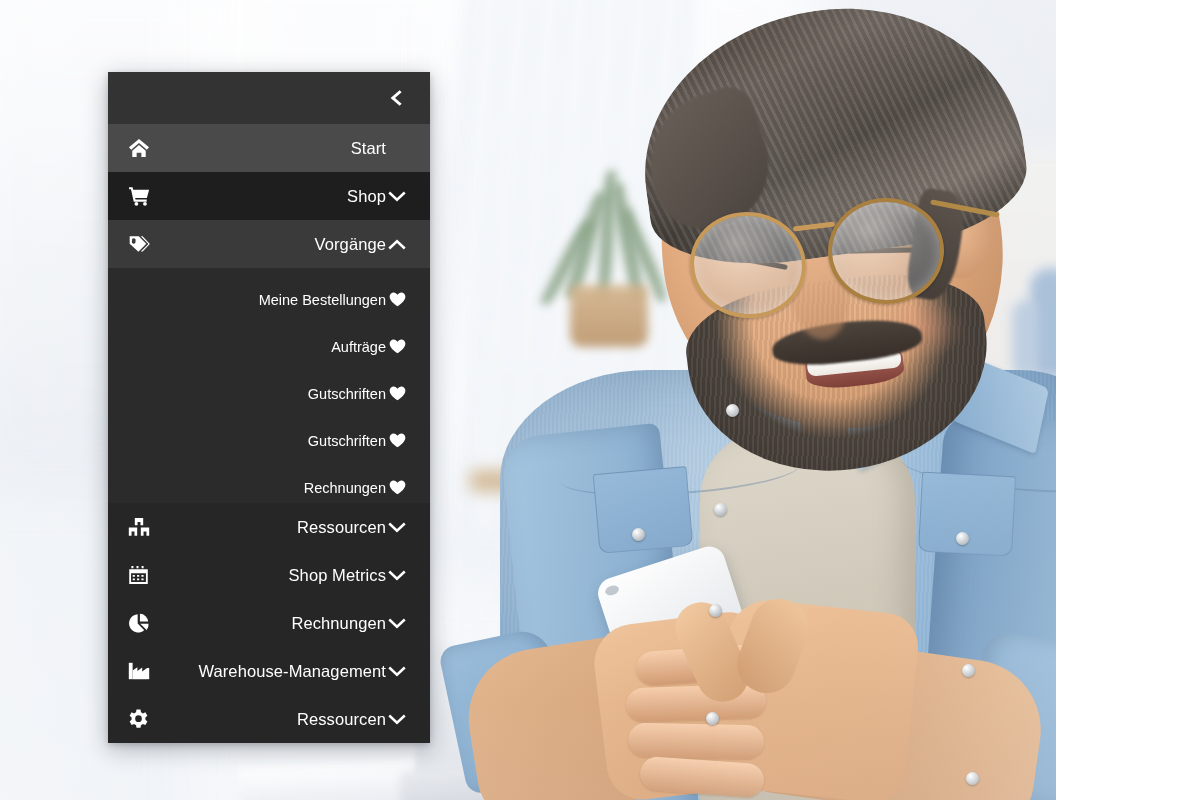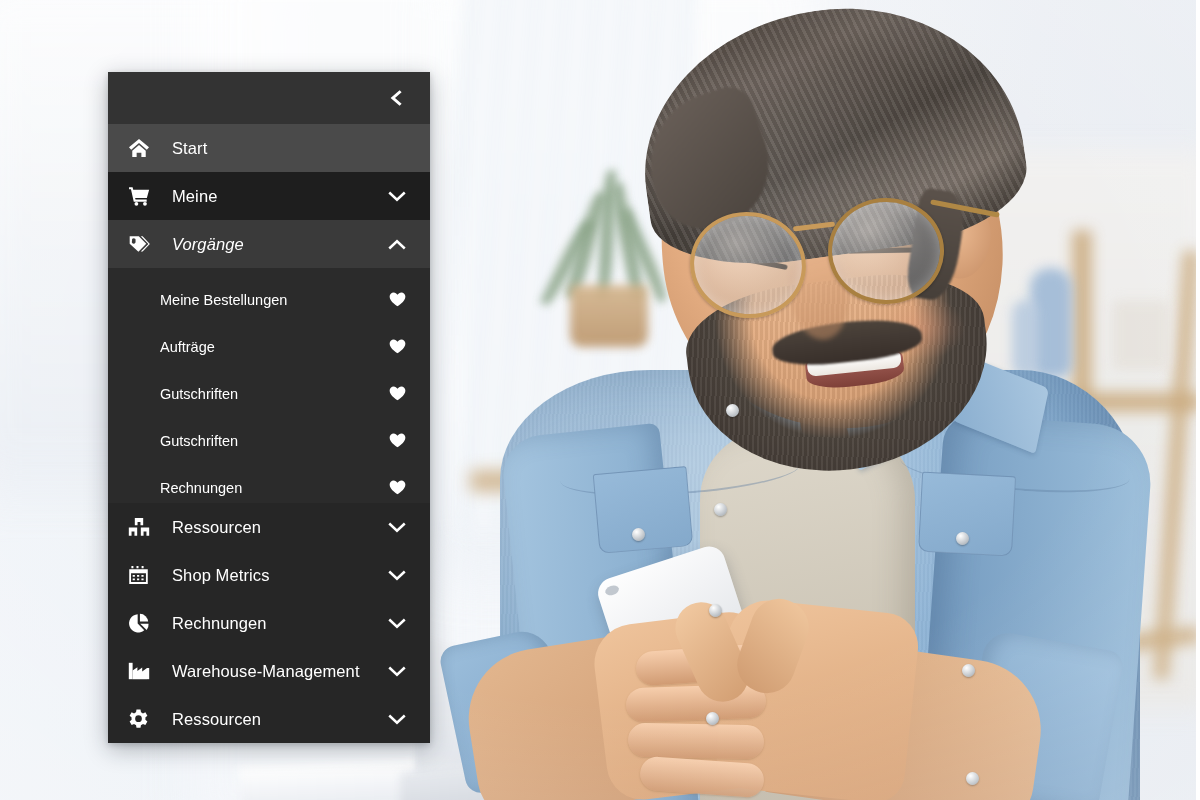--- a/index.html
+++ b/index.html
@@ -6,24 +6,25 @@
     margin: 0;
     padding: 0;
     width: 1200px;
     height: 800px;
     overflow: hidden;
     font-family: "Liberation Sans", sans-serif;
   }
 
   #stage {
     position: relative;
-    width: 1196px;
+    width: 1056px;
     height: 800px;
     overflow: hidden;
     background: #be185d;
+    text-align: right;
   }
 
   
   .photo {
     position: absolute;
     inset: 0;
     overflow: hidden;
     background:
       linear-gradient(100deg, #f2f5f9 0%, #eef2f7 25%, #f6f8fb 52%, #eceff4 78%, #e7ebf1 100%);
   }
@@ -482,21 +483,21 @@
     white-space: nowrap;
   }
   .nav-item .chev-slot {
     width: 22px;
     display: flex; align-items: center; justify-content: center;
     flex: 0 0 22px;
   }
 
   .lvl-active  { background: #4a4a4a; }
   .lvl-dark    { background: #1e1e1e; }
-  .lvl-mid     { background: #3a3a3a; font-style: italic; }
+  .lvl-mid     { background: #3a3a3a; }
   .lvl-base    { background: #262626; }
 
   .sub-wrap { background: #2b2b2b; }
   .sub-item {
     height: 47px;
     display: flex;
     align-items: center;
     padding: 16px 22px 0 52px;
     box-sizing: border-box;
     cursor: pointer;
@@ -638,21 +639,21 @@
     </div>
 
     <div class="nav-item lvl-dark">
       <span class="icon-slot">
         <svg width="23" height="20" viewBox="0 0 24 22" aria-hidden="true">
           <path class="ico" d="M0.5 1.3 H4.4 L5.1 4.2 H22.6 L20.1 13.1 H7.2 L7.6 14.9 H19.9 V17.3 H5.7 L2.6 3.7 H0.5 Z"></path>
           <circle class="ico" cx="8.6" cy="19.6" r="2.1"></circle>
           <circle class="ico" cx="18.0" cy="19.6" r="2.1"></circle>
         </svg>
       </span>
-      <span class="nav-label">Meine</span>
+      <span class="nav-label">Shop</span>
       <span class="chev-slot">
         <svg width="18" height="11" viewBox="0 0 18 11" aria-hidden="true">
           <path class="ico" d="M2.1 0.6 L9 7.0 L15.9 0.6 L17.6 2.6 L9 10.6 L0.4 2.6 Z"></path>
         </svg>
       </span>
     </div>
 
     <div class="nav-item lvl-mid">
       <span class="icon-slot">
         <svg width="23" height="20" viewBox="0 0 24 22" aria-hidden="true">

